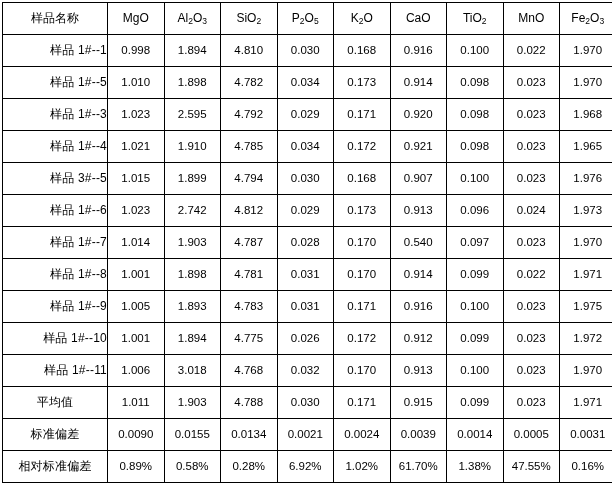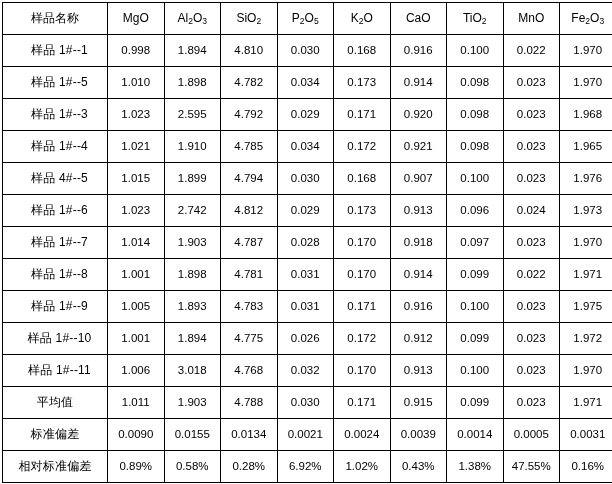--- a/index.html
+++ b/index.html
@@ -34,21 +34,21 @@
     text-align: center;
     vertical-align: middle;
     padding: 0;
     line-height: 1.1;
     white-space: nowrap;
     overflow: hidden;
   }
   table.data-table th.label-col,
   table.data-table td.label-col {
     width: 104px;
-    text-align: center;
+    text-align: right;
     padding-left: 9px;
     font-size: 12px;
   }
   table.data-table td.label-col.centered,
   table.data-table th.label-col.centered {
     text-align: center;
     padding-left: 0;
   }
   table.data-table th.num-col,
   table.data-table td.num-col {
@@ -129,21 +129,21 @@
           <td class="num-col">1.910</td>
           <td class="num-col">4.785</td>
           <td class="num-col">0.034</td>
           <td class="num-col">0.172</td>
           <td class="num-col">0.921</td>
           <td class="num-col">0.098</td>
           <td class="num-col">0.023</td>
           <td class="num-col">1.965</td>
         </tr>
         <tr>
-          <td class="label-col"><span class="sample-label">样品 4#--5</span></td>
+          <td class="label-col"><span class="sample-label">样品 3#--5</span></td>
           <td class="num-col">1.015</td>
           <td class="num-col">1.899</td>
           <td class="num-col">4.794</td>
           <td class="num-col">0.030</td>
           <td class="num-col">0.168</td>
           <td class="num-col">0.907</td>
           <td class="num-col">0.100</td>
           <td class="num-col">0.023</td>
           <td class="num-col">1.976</td>
         </tr>
@@ -159,21 +159,21 @@
           <td class="num-col">0.024</td>
           <td class="num-col">1.973</td>
         </tr>
         <tr>
           <td class="label-col"><span class="sample-label">样品 1#--7</span></td>
           <td class="num-col">1.014</td>
           <td class="num-col">1.903</td>
           <td class="num-col">4.787</td>
           <td class="num-col">0.028</td>
           <td class="num-col">0.170</td>
-          <td class="num-col">0.918</td>
+          <td class="num-col">0.540</td>
           <td class="num-col">0.097</td>
           <td class="num-col">0.023</td>
           <td class="num-col">1.970</td>
         </tr>
         <tr>
           <td class="label-col"><span class="sample-label">样品 1#--8</span></td>
           <td class="num-col">1.001</td>
           <td class="num-col">1.898</td>
           <td class="num-col">4.781</td>
           <td class="num-col">0.031</td>
@@ -243,20 +243,20 @@
           <td class="num-col">0.0005</td>
           <td class="num-col">0.0031</td>
         </tr>
         <tr>
           <td class="label-col centered"><span class="sample-label">相对标准偏差</span></td>
           <td class="num-col">0.89%</td>
           <td class="num-col">0.58%</td>
           <td class="num-col">0.28%</td>
           <td class="num-col">6.92%</td>
           <td class="num-col">1.02%</td>
-          <td class="num-col">0.43%</td>
+          <td class="num-col">61.70%</td>
           <td class="num-col">1.38%</td>
           <td class="num-col">47.55%</td>
           <td class="num-col">0.16%</td>
         </tr>
       </tbody>
   </table>
 </div>
 
 </body></html>

